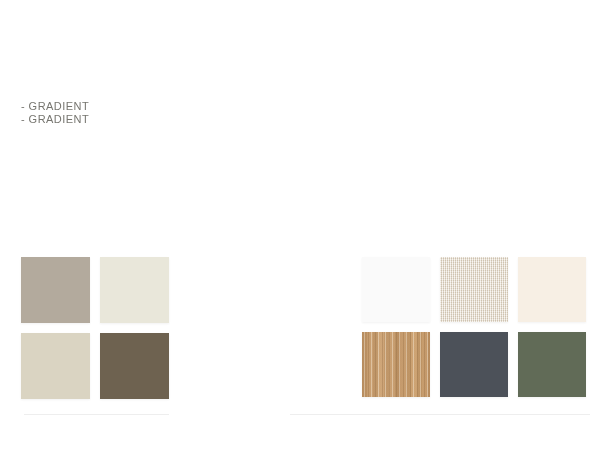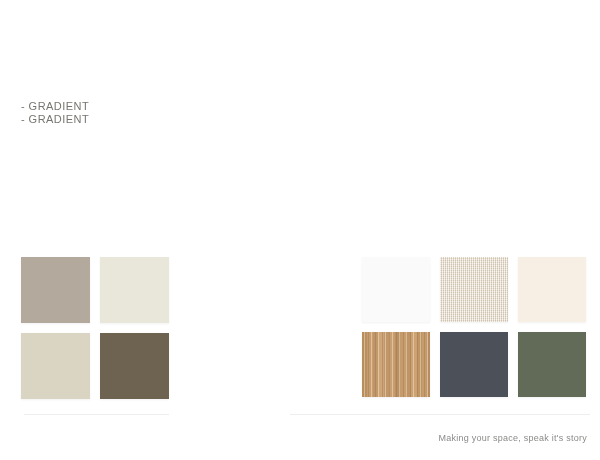--- a/index.html
+++ b/index.html
@@ -140,15 +140,14 @@
       <div class="swatch fill-warmcream"></div>
       <div class="swatch fill-wood"></div>
       <div class="swatch fill-charcoal"></div>
       <div class="swatch fill-olive"></div>
     </div>
   </div>
 
   <div class="rule rule-left"></div>
   <div class="rule rule-right"></div>
 
-  <div class="tagline">Making your space, speak it's story</div>
 
 </div>
 
 </body></html>

